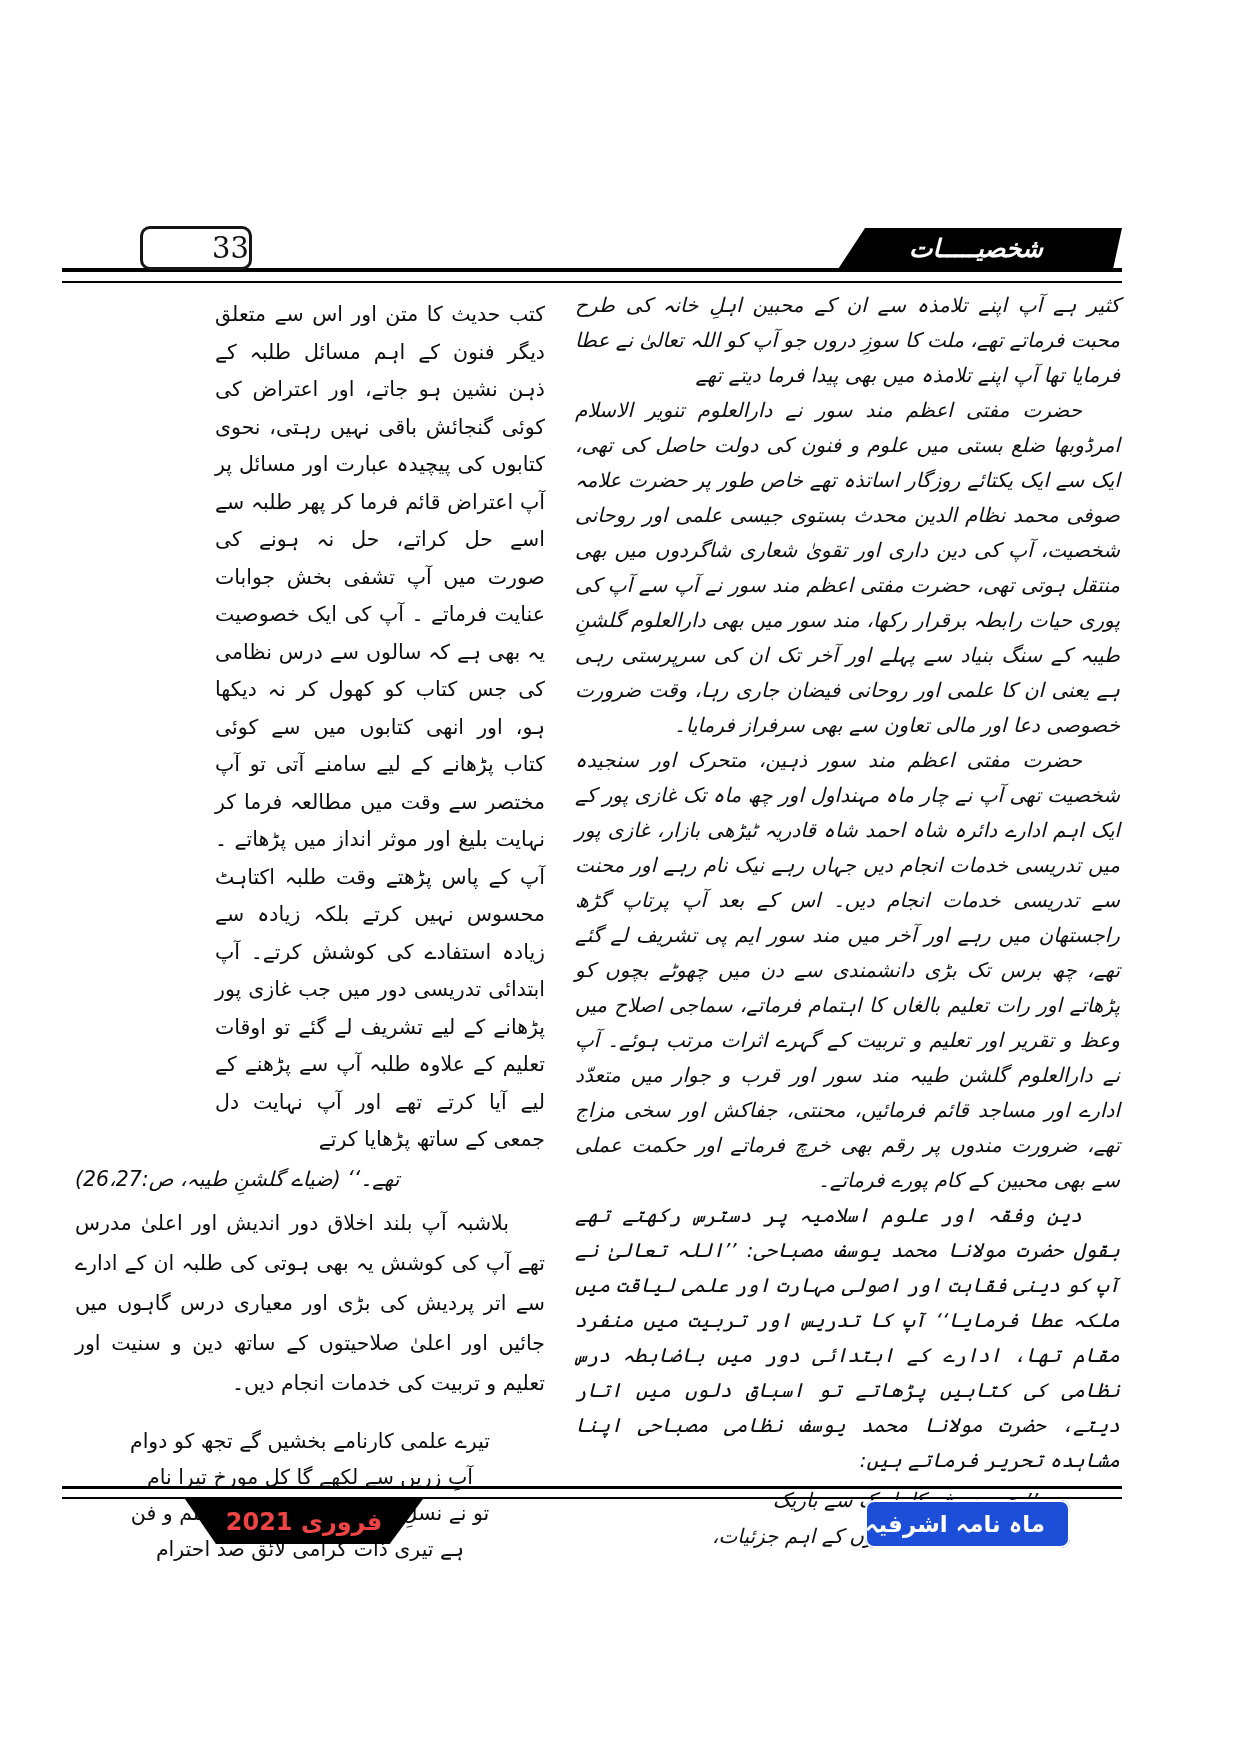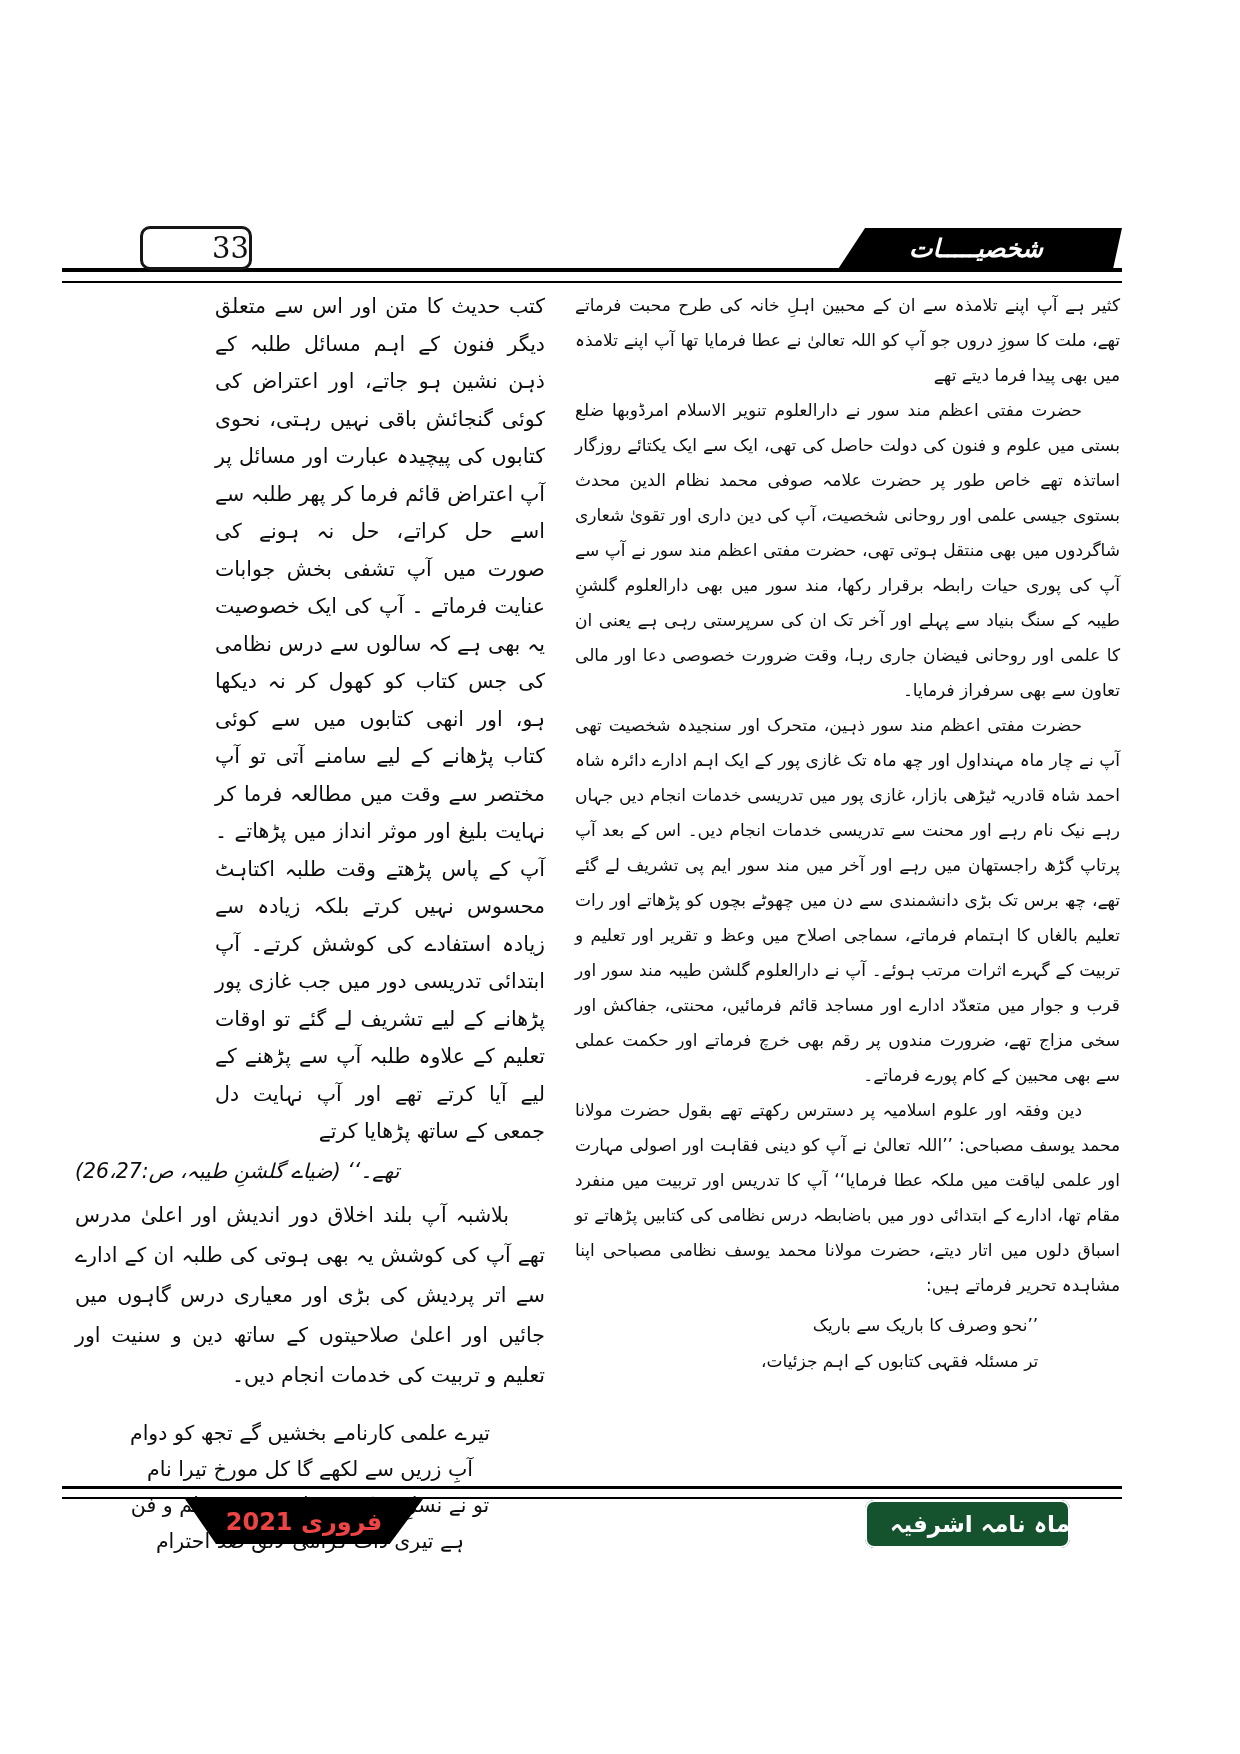--- a/index.html
+++ b/index.html
@@ -35,24 +35,24 @@
     position:absolute;left:0;right:0;top:44px;
     height:9px;
     border-top:4px solid #000;border-bottom:2px solid #000;
   }
   
   .columns{
     position:absolute;top:288px;right:120px;left:75px;
     display:flex;gap:30px;
     direction:rtl;
   }
-  .col-right{width:545px;font-size:17px;line-height:35px;text-align:justify;}
+  .col-right{width:545px;font-size:20px;line-height:35px;text-align:justify;font-style:italic;}
   .col-right p{margin:0;}
   .col-right p.ind{text-indent:38px;}
-  .col-left{width:470px;font-size:20.5px;}
+  .col-left{width:470px;font-size:20.5px;margin-top:8px;}
   .pre{white-space:pre-line;}
   .rc-quote{
     margin:4px 15% 0 18%;
     line-height:36px;text-align:right;
   }
   .lc-quote-wrap{margin-left:140px;line-height:37.5px;text-align:justify;}
   .lc-citation{text-align:left;line-height:40px;margin-left:0;font-style:italic;}
   .lc-para{margin-top:4px;line-height:40px;text-align:justify;text-indent:36px;}
   .lc-poem{margin-top:6px;text-align:center;line-height:36px;padding:0 28px;}
   .lc-continued{margin-top:14px;text-align:left;padding-left:300px;font-size:21px;}
@@ -63,23 +63,23 @@
   }
   .footer-date-banner{
     position:absolute;left:185px;top:1499px;
     width:238px;height:45px;background:#000;
     clip-path:polygon(0 0,100% 0,86% 100%,13% 100%);
     display:flex;align-items:center;justify-content:center;
   }
   .footer-date-banner span{color:#ef4444;font-size:24px;font-weight:bold;}
   .footer-mag-banner{
     position:absolute;left:865px;top:1500px;
-    width:205px;height:48px;background:#14532d;border-radius:9px;
+    width:205px;height:48px;background:#1d4ed8;border-radius:9px;
     box-shadow:0 0 0 2px #fff inset;
-    display:flex;align-items:center;justify-content:flex-start;
+    display:flex;align-items:center;justify-content:flex-end;
   }
   .footer-mag-banner span{color:#fff;font-size:23px;font-weight:bold;}
 </style>
 </head>
 <body>
 
 <div class="page">
 
   <div class="header">
     <div class="page-num-box">

